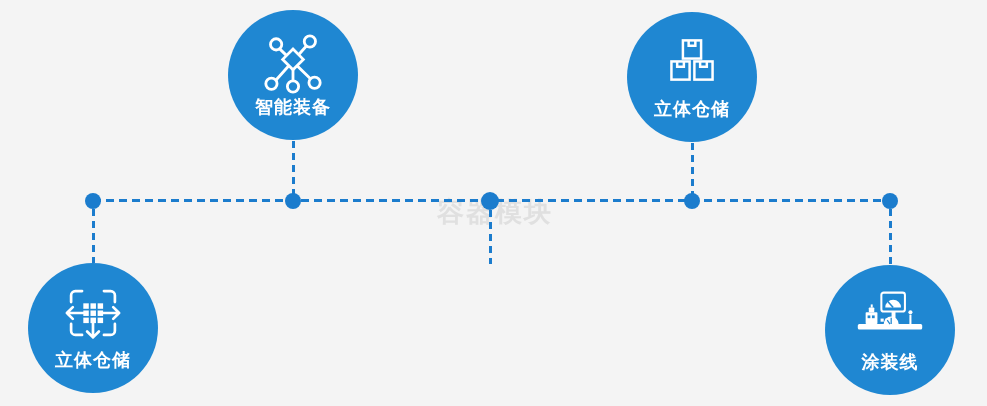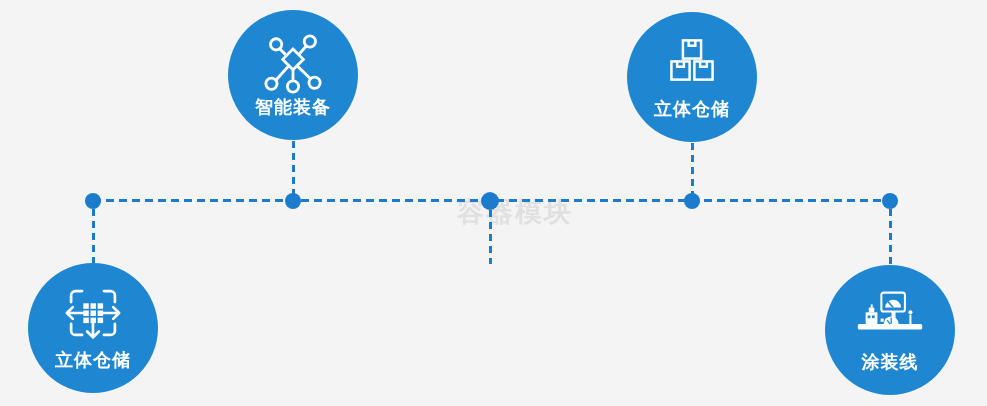--- a/index.html
+++ b/index.html
@@ -17,21 +17,21 @@
     position:relative;
     width:987px;height:406px;
     background:var(--bg);
     overflow:hidden;
   }
   .watermark{
     position:absolute;left:437px;top:194px;
     font-size:27px;font-weight:bold;
     color:var(--wm);
     letter-spacing:2px;
-    z-index:1;user-select:none;margin-left:20px;
+    z-index:1;user-select:none;
   }
   .hline{
     position:absolute;height:3px;z-index:2;
     background:repeating-linear-gradient(90deg,var(--line) 0 8px,transparent 8px 13px);
   }
   .vline{
     position:absolute;width:3px;z-index:2;
     background:repeating-linear-gradient(180deg,var(--line) 0 7px,transparent 7px 12px);
   }
   .dot{

